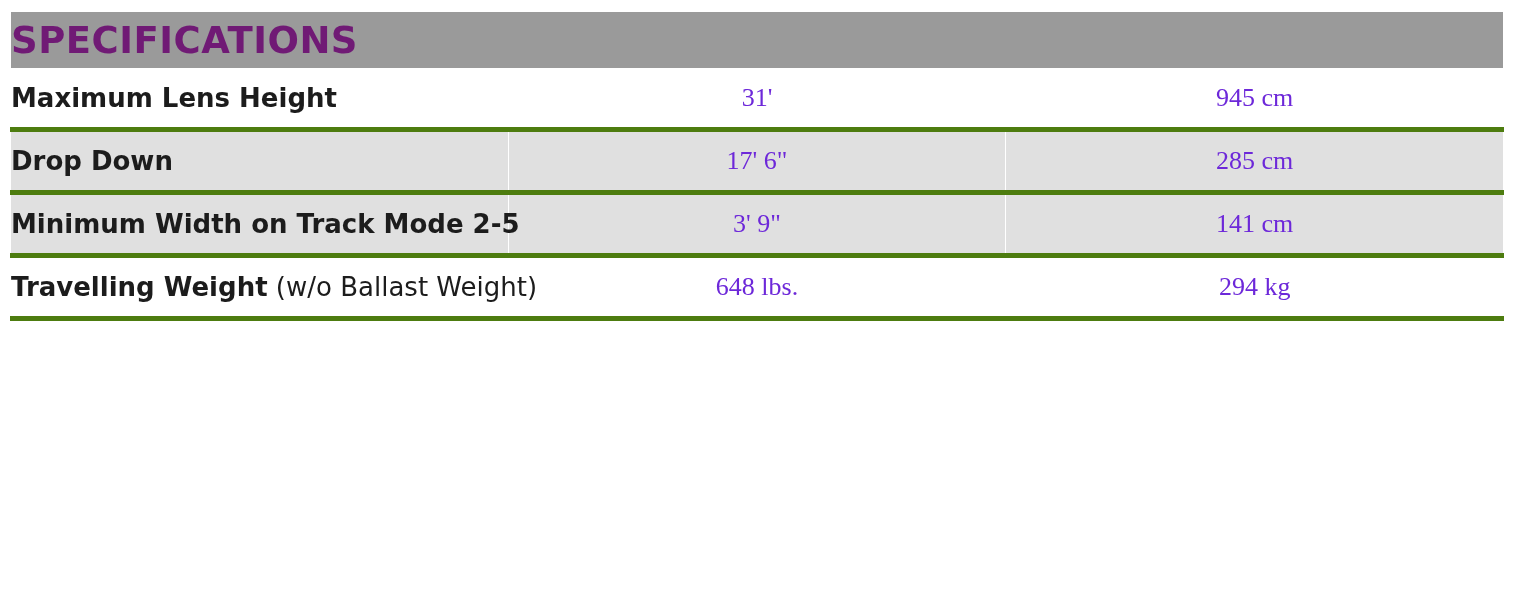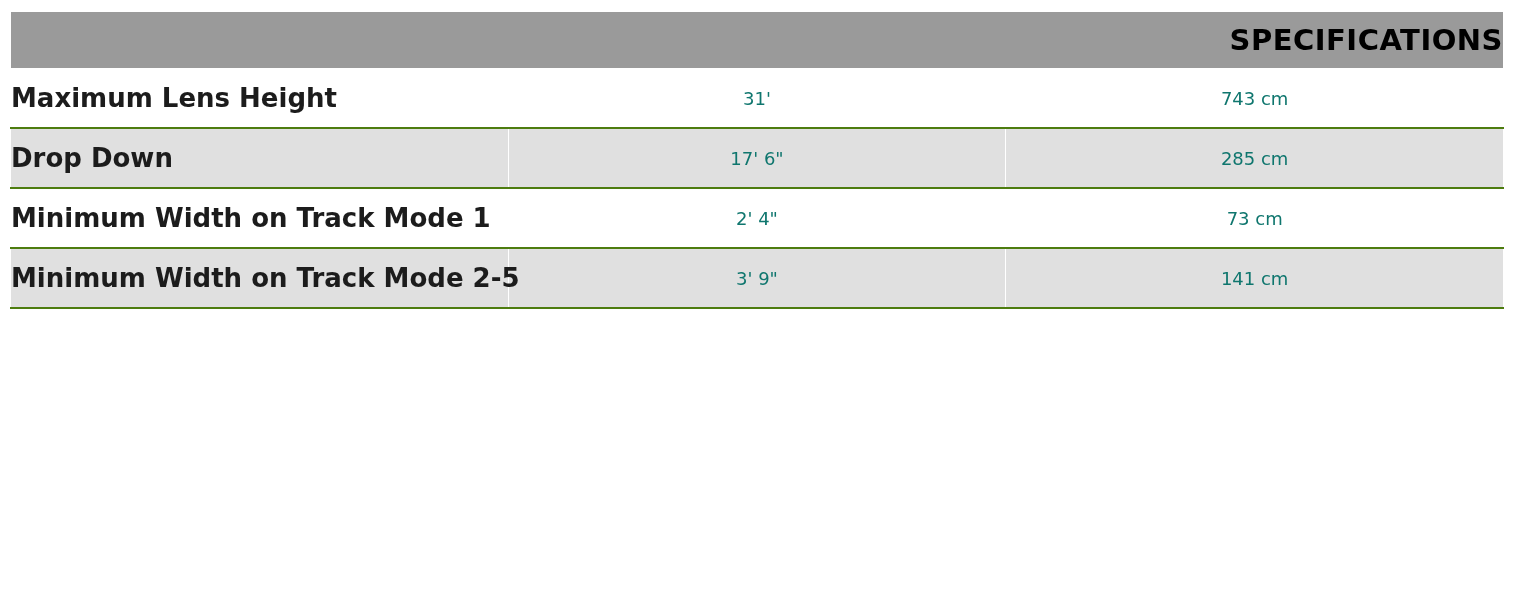--- a/index.html
+++ b/index.html
@@ -18,24 +18,24 @@
     margin: 11px 10px 0 10px;
     border-collapse: collapse;
     table-layout: fixed;
   }
   .spec-table td, .spec-table th {
     border: 1px solid #ffffff;
     padding: 0;
   }
   .header-cell {
     background: #9a9a9a;
-    color: #000000;
-    font-size: 29px;
+    color: #701a75;
+    font-size: 37px;
     font-weight: bold;
-    text-align: right;
+    text-align: left;
     height: 56px;
     letter-spacing: 0.5px;
     vertical-align: middle;
   }
   .row-odd td {
     background: #ffffff;
   }
   .row-even td {
     background: #e0e0e0;
   }
@@ -47,69 +47,70 @@
     padding-left: 18px;
     height: 58px;
     vertical-align: middle;
     white-space: nowrap;
   }
   .label-cell .note {
     font-weight: normal;
   }
   .value-cell {
     width: 376px;
-    font-size: 18px;
-    color: #0f766e;
+    font-size: 26px;
+    color: #6d28d9;
     text-align: center;
     vertical-align: middle;
     height: 58px;
+    font-family: Liberation Serif, serif;
   }
   .value-cell.metric {
     width: 374px;
   }
   .divider-v {
     border-left: 1px solid #9a9a9a;
   }
   .row-sep td {
-    border-bottom: 2px solid #4d7c0f;
+    border-bottom: 5px solid #4d7c0f;
   }
   .edge-left { border-left: 1px solid #9a9a9a; }
   .edge-right { border-right: 1px solid #9a9a9a; }
 </style>
 </head>
 <body>
 
 <table class="spec-table">
   <tbody>
     <tr>
       <td class="header-cell" colspan="3">SPECIFICATIONS</td>
     </tr>
 
     <tr class="row-odd row-sep">
       <td class="label-cell edge-left"><span>Maximum Lens Height</span><span class="note"></span></td>
       <td class="value-cell divider-v">31'</td>
-      <td class="value-cell metric divider-v edge-right">743 cm</td>
+      <td class="value-cell metric divider-v edge-right">945 cm</td>
     </tr>
 
     <tr class="row-even row-sep">
       <td class="label-cell edge-left"><span>Drop Down</span><span class="note"></span></td>
       <td class="value-cell divider-v">17' 6"</td>
       <td class="value-cell metric divider-v edge-right">285 cm</td>
     </tr>
 
 
 
-    <tr class="row-odd row-sep">
-      <td class="label-cell edge-left"><span>Minimum Width on Track Mode 1</span><span class="note"></span></td>
-      <td class="value-cell divider-v">2' 4"</td>
-      <td class="value-cell metric divider-v edge-right">73 cm</td>
-    </tr>
 
     <tr class="row-even row-sep">
       <td class="label-cell edge-left"><span>Minimum Width on Track Mode 2-5</span><span class="note"></span></td>
       <td class="value-cell divider-v">3' 9"</td>
       <td class="value-cell metric divider-v edge-right">141 cm</td>
     </tr>
 
 
 
+    <tr class="row-odd row-sep">
+      <td class="label-cell edge-left"><span>Travelling Weight</span><span class="note"> (w/o Ballast Weight)</span></td>
+      <td class="value-cell divider-v">648 lbs.</td>
+      <td class="value-cell metric divider-v edge-right">294 kg</td>
+    </tr>
   </tbody>
 </table>
 
 </body></html>

